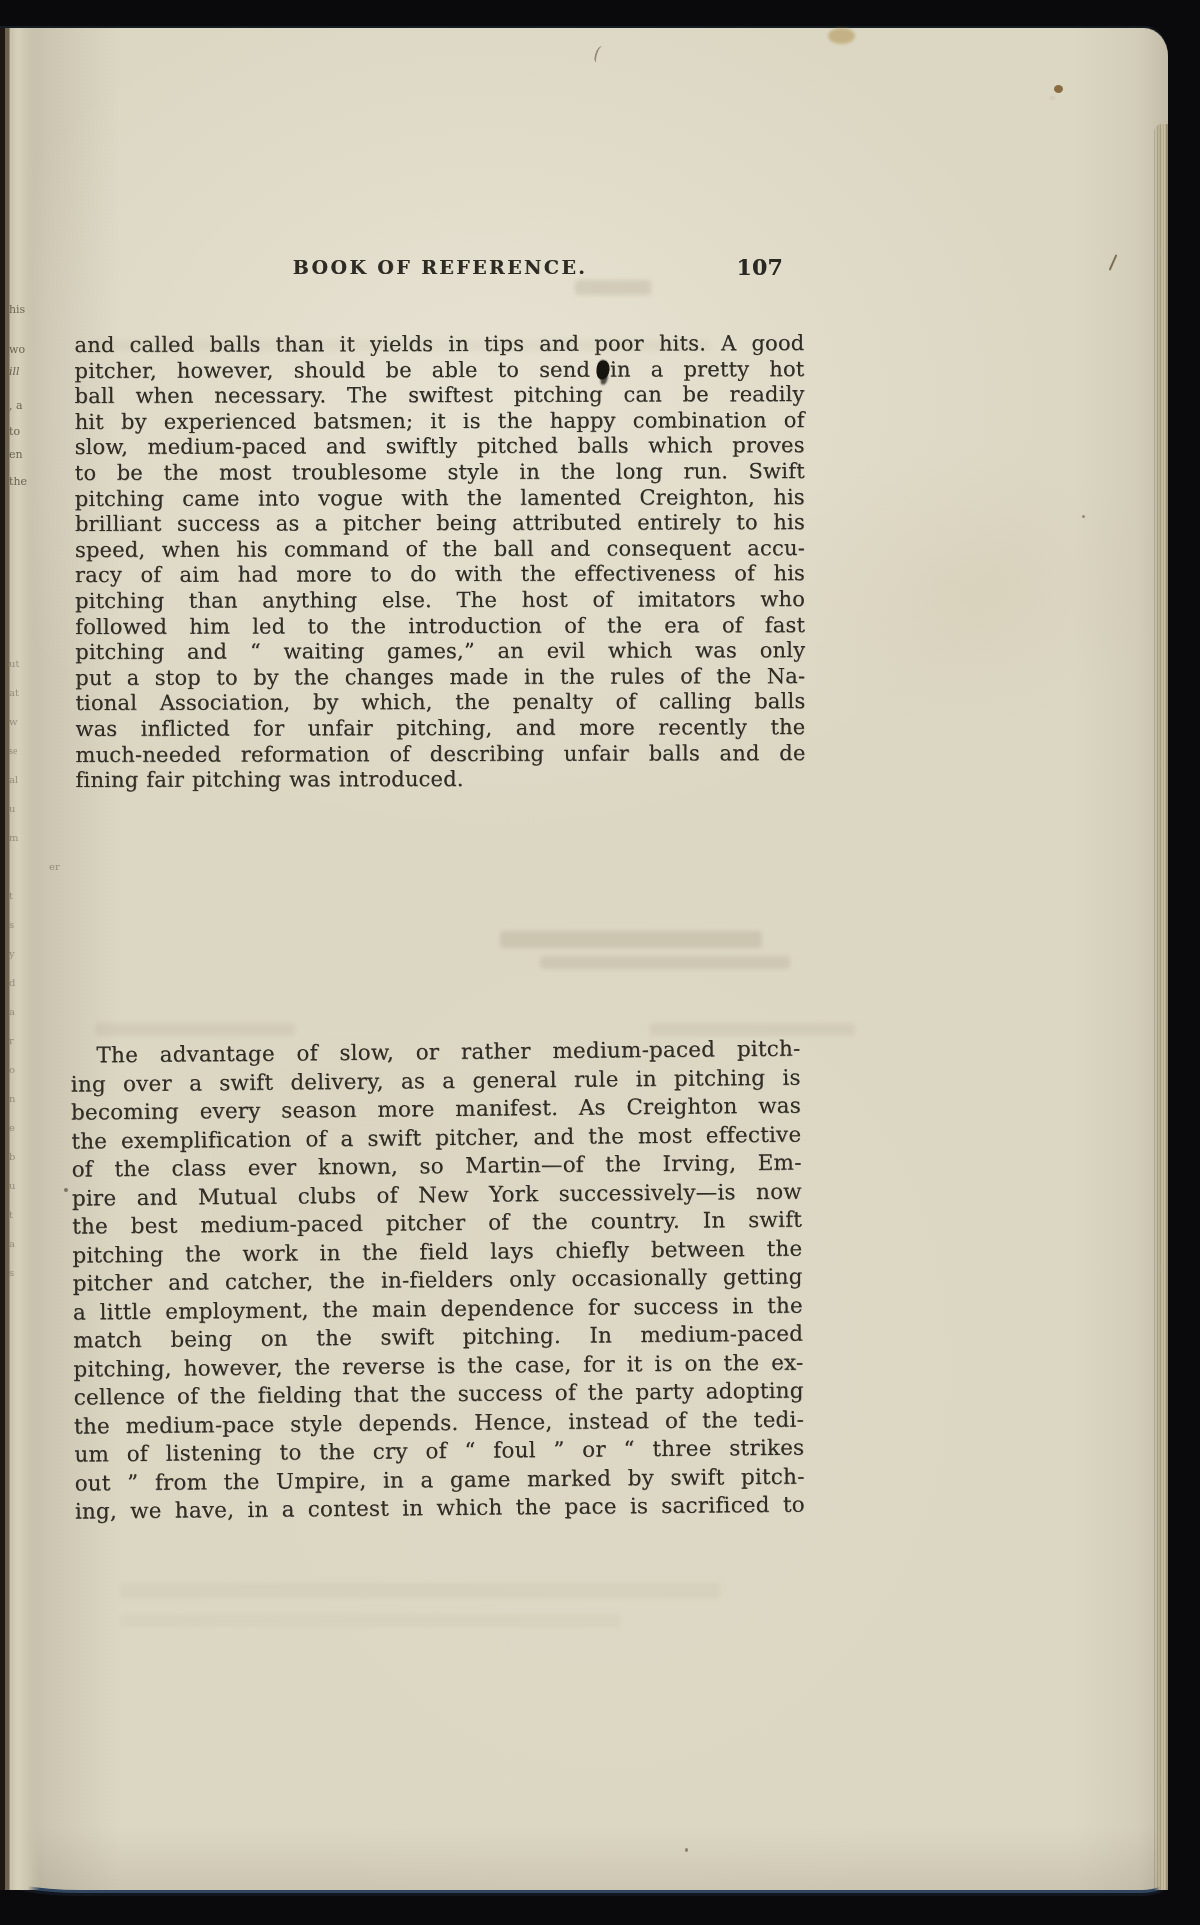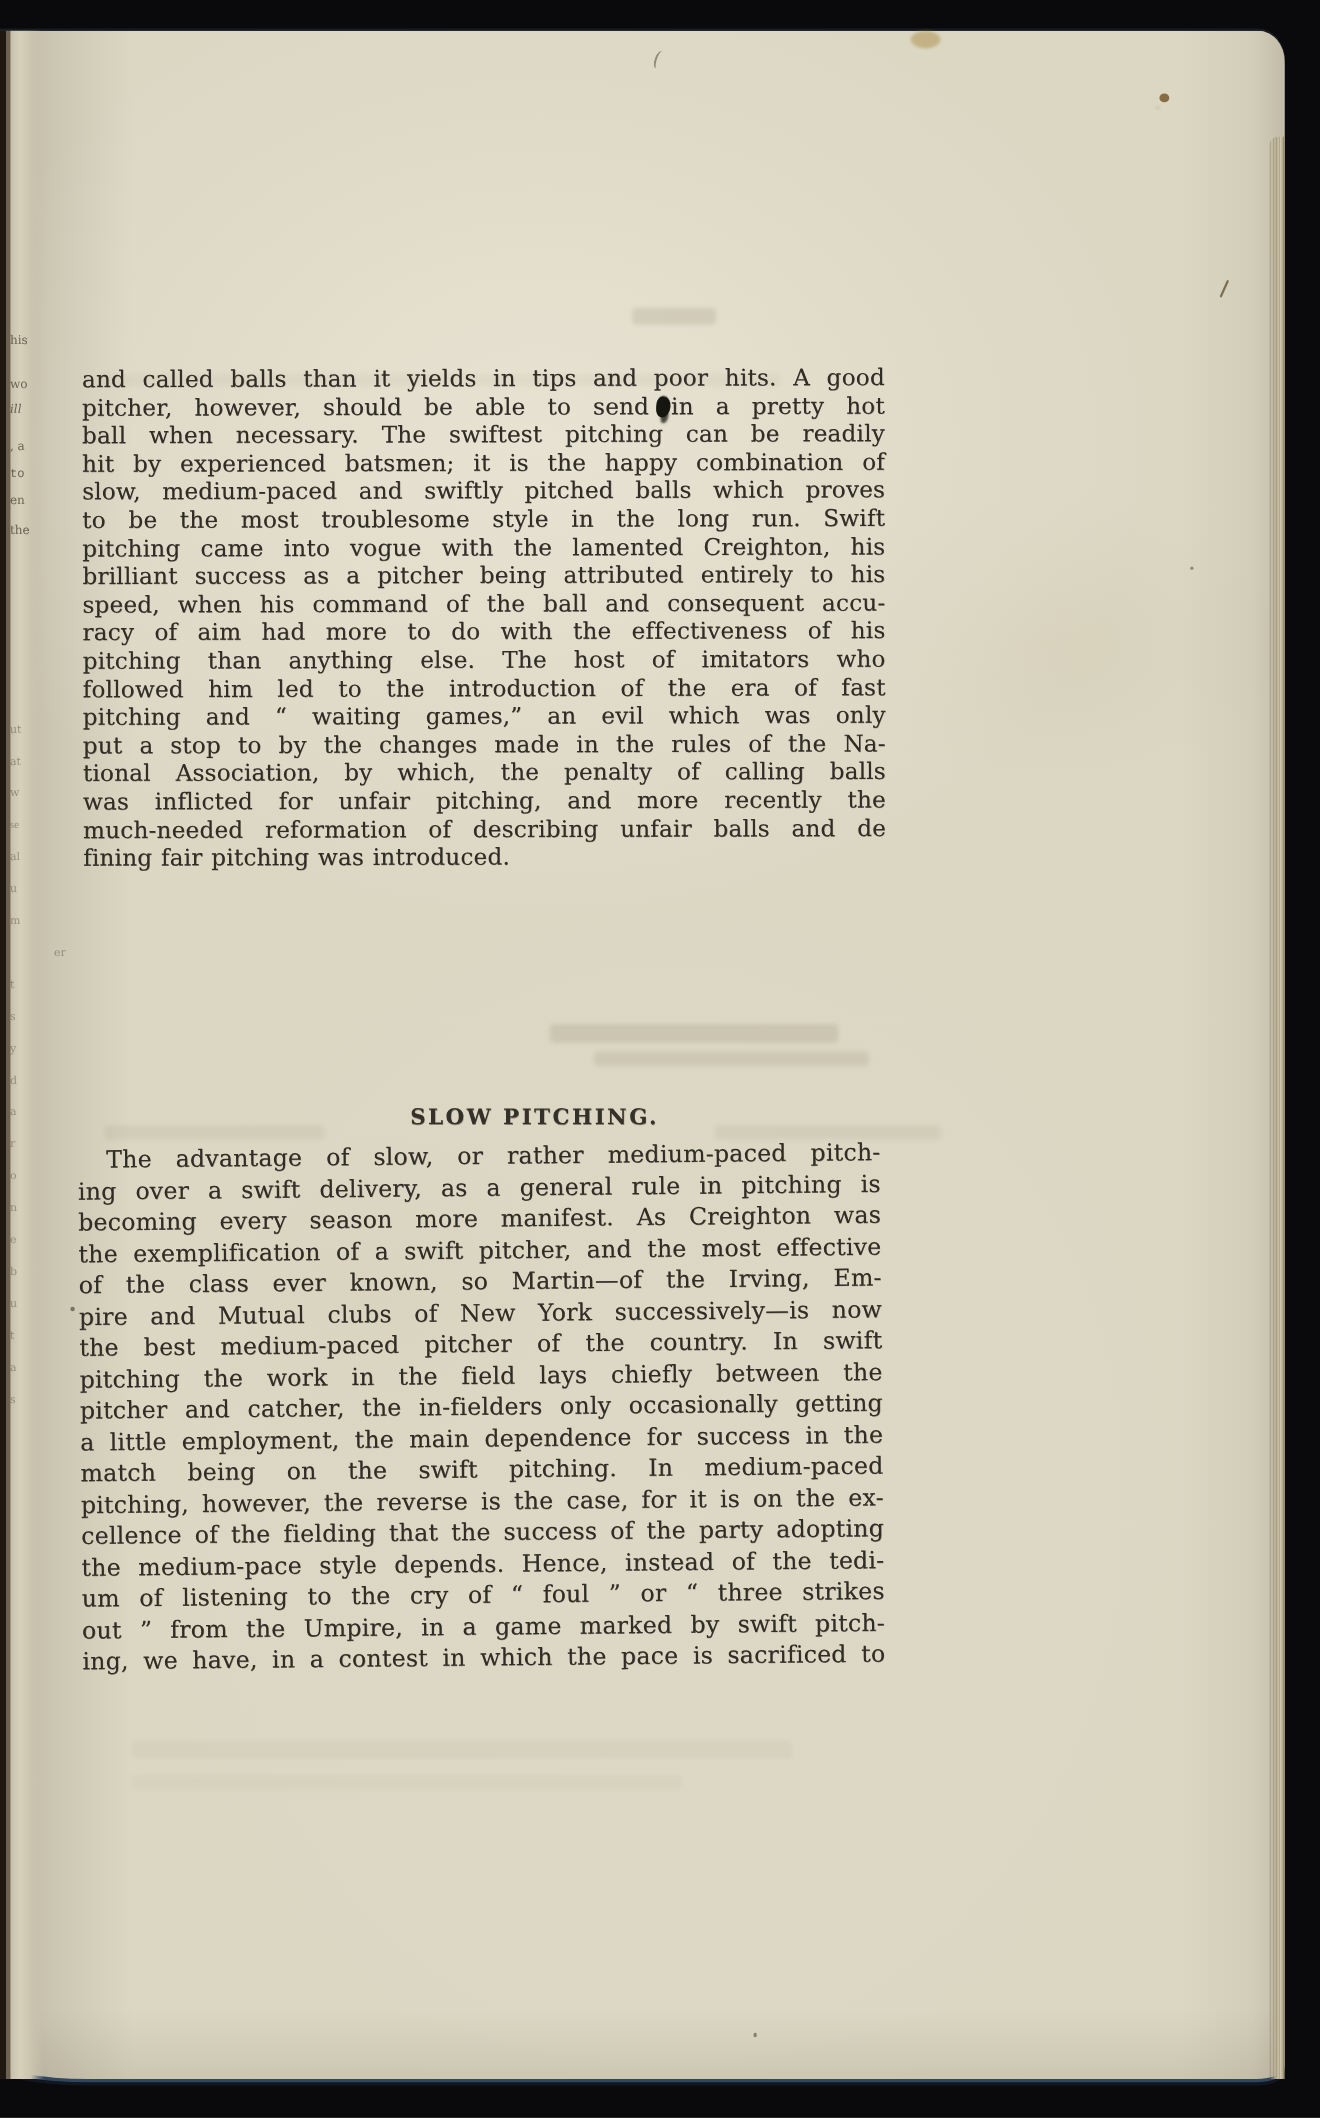--- a/index.html
+++ b/index.html
@@ -90,21 +90,21 @@
 <body>
 
 <div class="scan">
   <div class="page">
 
     <div class="gutter">
         <span class="frag" style="top: 276px;">his</span>
         <span class="frag" style="top: 316px;">wo</span>
         <span class="frag" style="top: 338px; font-style: italic;">ill</span>
         <span class="frag" style="top: 372px;">, a</span>
-        <span class="frag" style="top: 398px; font-family: Liberation Mono, monospace;">to</span>
+        <span class="frag" style="top: 398px;">to</span>
         <span class="frag" style="top: 421px;">en</span>
         <span class="frag" style="top: 448px;">the</span>
         <span class="frag small" style="top: 630px;">ut</span>
         <span class="frag small" style="top: 659px;">at</span>
         <span class="frag small" style="top: 688px;">w</span>
         <span class="frag small" style="top: 717px; font-family: Liberation Serif, serif;">se</span>
         <span class="frag small" style="top: 746px;">al</span>
         <span class="frag small" style="top: 775px;">u</span>
         <span class="frag small" style="top: 804px;">m</span>
         <span class="frag small" style="top: 833px; margin-left: 40px;">er</span>
@@ -136,20 +136,24 @@
 
     <div class="stain st-dot-brown"></div>
     <div class="stain st-smudge-top"></div>
     <div class="stain st-slash"></div>
     <div class="stain st-curve"></div>
     <div class="stain st-dot-margin"></div>
     <div class="stain st-speck-1"></div>
     <div class="stain st-speck-2"></div>
 
     <div class="content">
+      <div class="pagehead">
+        <div class="pagehead-title">BOOK OF REFERENCE.</div>
+        <div class="pagehead-num">107</div>
+      </div>
 
       <div class="para para1">
           <div class="tline">and called balls than it yields in tips and poor hits. A good</div>
           <div class="tline" style="position: relative;">pitcher, however, should be able to send in a pretty hot<span class="inkblot" style="left: 71.5%;"></span></div>
           <div class="tline">ball when necessary. The swiftest pitching can be readily</div>
           <div class="tline">hit by experienced batsmen; it is the happy combination of</div>
           <div class="tline">slow, medium-paced and swiftly pitched balls which proves</div>
           <div class="tline">to be the most troublesome style in the long run. Swift</div>
           <div class="tline">pitching came into vogue with the lamented Creighton, his</div>
           <div class="tline">brilliant success as a pitcher being attributed entirely to his</div>
@@ -158,21 +162,20 @@
           <div class="tline">pitching than anything else. The host of imitators who</div>
           <div class="tline">followed him led to the introduction of the era of fast</div>
           <div class="tline">pitching and “ waiting games,” an evil which was only</div>
           <div class="tline">put a stop to by the changes made in the rules of the Na-</div>
           <div class="tline">tional Association, by which, the penalty of calling balls</div>
           <div class="tline">was inflicted for unfair pitching, and more recently the</div>
           <div class="tline">much-needed reformation of describing unfair balls and de</div>
           <div class="tline lastline">fining fair pitching was introduced.</div>
         </div>
 
-      <div class="section-heading">SLOW PITCHING.</div>
 
       <div class="para para2">
           <div class="tline indent">The advantage of slow, or rather medium-paced pitch-</div>
           <div class="tline">ing over a swift delivery, as a general rule in pitching is</div>
           <div class="tline">becoming every season more manifest. As Creighton was</div>
           <div class="tline">the exemplification of a swift pitcher, and the most effective</div>
           <div class="tline">of the class ever known, so Martin—of the Irving, Em-</div>
           <div class="tline">pire and Mutual clubs of New York successively—is now</div>
           <div class="tline">the best medium-paced pitcher of the country. In swift</div>
           <div class="tline">pitching the work in the field lays chiefly between the</div>

